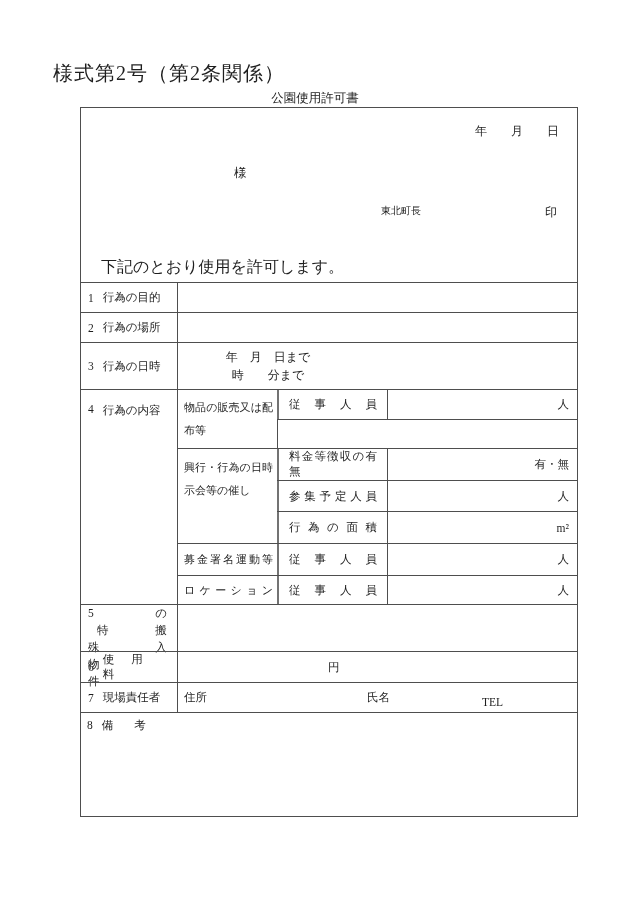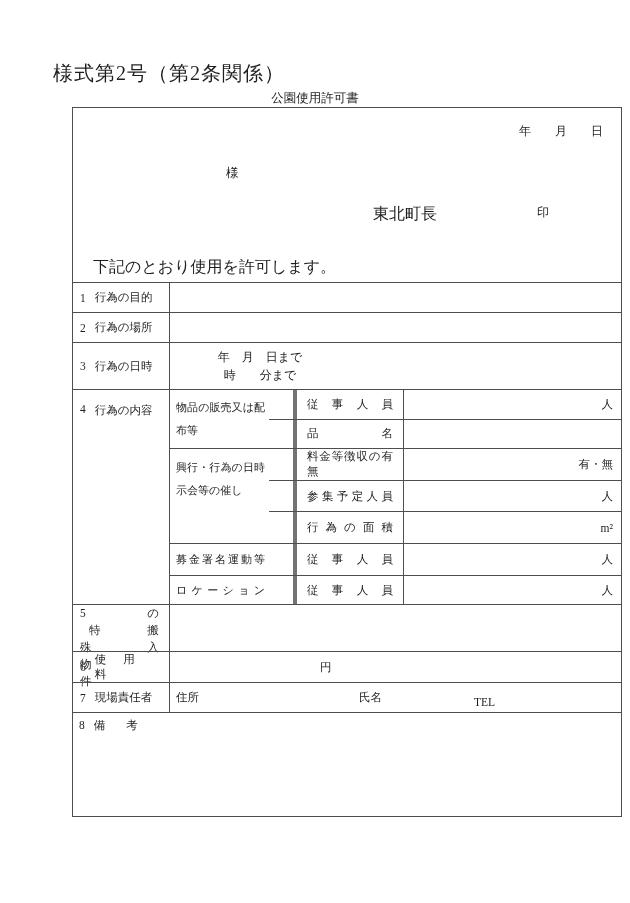--- a/index.html
+++ b/index.html
@@ -23,34 +23,34 @@
   .doc-title {
     position: absolute;
     top: 90px;
     left: 0;
     width: 100%;
     text-align: center;
     font-size: 12.5px;
   }
   .permit-table {
     position: absolute;
-    left: 72px;
+    left: 80px;
     top: 107px;
-    width: 550px;
+    width: 498px;
     height: 710px;
     border: 1px solid #4e4e4e;
     font-size: 11.5px;
     display: flex;
     flex-direction: column;
   }
   
   .hdr { position: relative; height: 176px; }
   .hdr-date { position: absolute; top: 15px; right: 18px; font-size: 12px; }
   .hdr-addr { position: absolute; top: 57px; left: 153px; font-size: 12.5px; }
-  .hdr-issuer { position: absolute; top: 96px; left: 300px; font-size: 16px; }
+  .hdr-issuer { position: absolute; top: 96px; left: 300px; font-size: 10px; }
   .hdr-seal { position: absolute; top: 96px; left: 464px; font-size: 12px; }
   .hdr-intro { position: absolute; top: 149px; left: 20px; font-size: 16px; }
   
   .trow { display: flex; border-top: 1px solid #4e4e4e; flex: none; }
   .h30 { height: 30px; } .h47 { height: 47px; } .h215 { height: 215px; }
   .h31 { height: 31px; } .h104 { height: 104px; }
   .c1 {
     width: 96px;
     flex: none;
     display: flex;
@@ -97,25 +97,24 @@
     line-height: 23px;
   }
   .c2.gtop { justify-content: flex-start; padding-top: 7px; }
   .splay { text-align: justify; text-align-last: justify; }
   .gitems { flex: 1; display: flex; flex-direction: column; }
   .irow { flex: 1; display: flex; border-top: 1px solid #4e4e4e; }
   .irow:first-child { border-top: none; }
   .c3 {
     width: 110px;
     flex: none;
-    border-left: 4px solid #737373;
+    border-left: 2px solid #737373;
     display: flex;
     align-items: center;
     padding: 0 10px;
-    margin-left: 24px;
   }
   .c3 .jtxt { flex: 1; text-align: justify; text-align-last: justify; }
   .c4 {
     flex: 1;
     border-left: 1px solid #4e4e4e;
     display: flex;
     align-items: center;
     justify-content: flex-end;
     padding-right: 8px;
   }
@@ -193,23 +192,20 @@
             <div>布等</div>
           </div>
           <div class="gitems">
             <div class="irow">
               <div class="c3">
                   <span class="jtxt">従事人員</span>
                 </div>
               <div class="c4">人</div>
             </div>
             <div class="irow">
-              <div class="c3">
-                  <span class="jtxt">品名</span>
-                </div>
               <div class="c4"></div>
             </div>
           </div>
         </div>
 
         <div class="grp gB">
           <div class="c2 gtop">
             <div class="splay">興行・行為の日時</div>
             <div>示会等の催し</div>
           </div>

